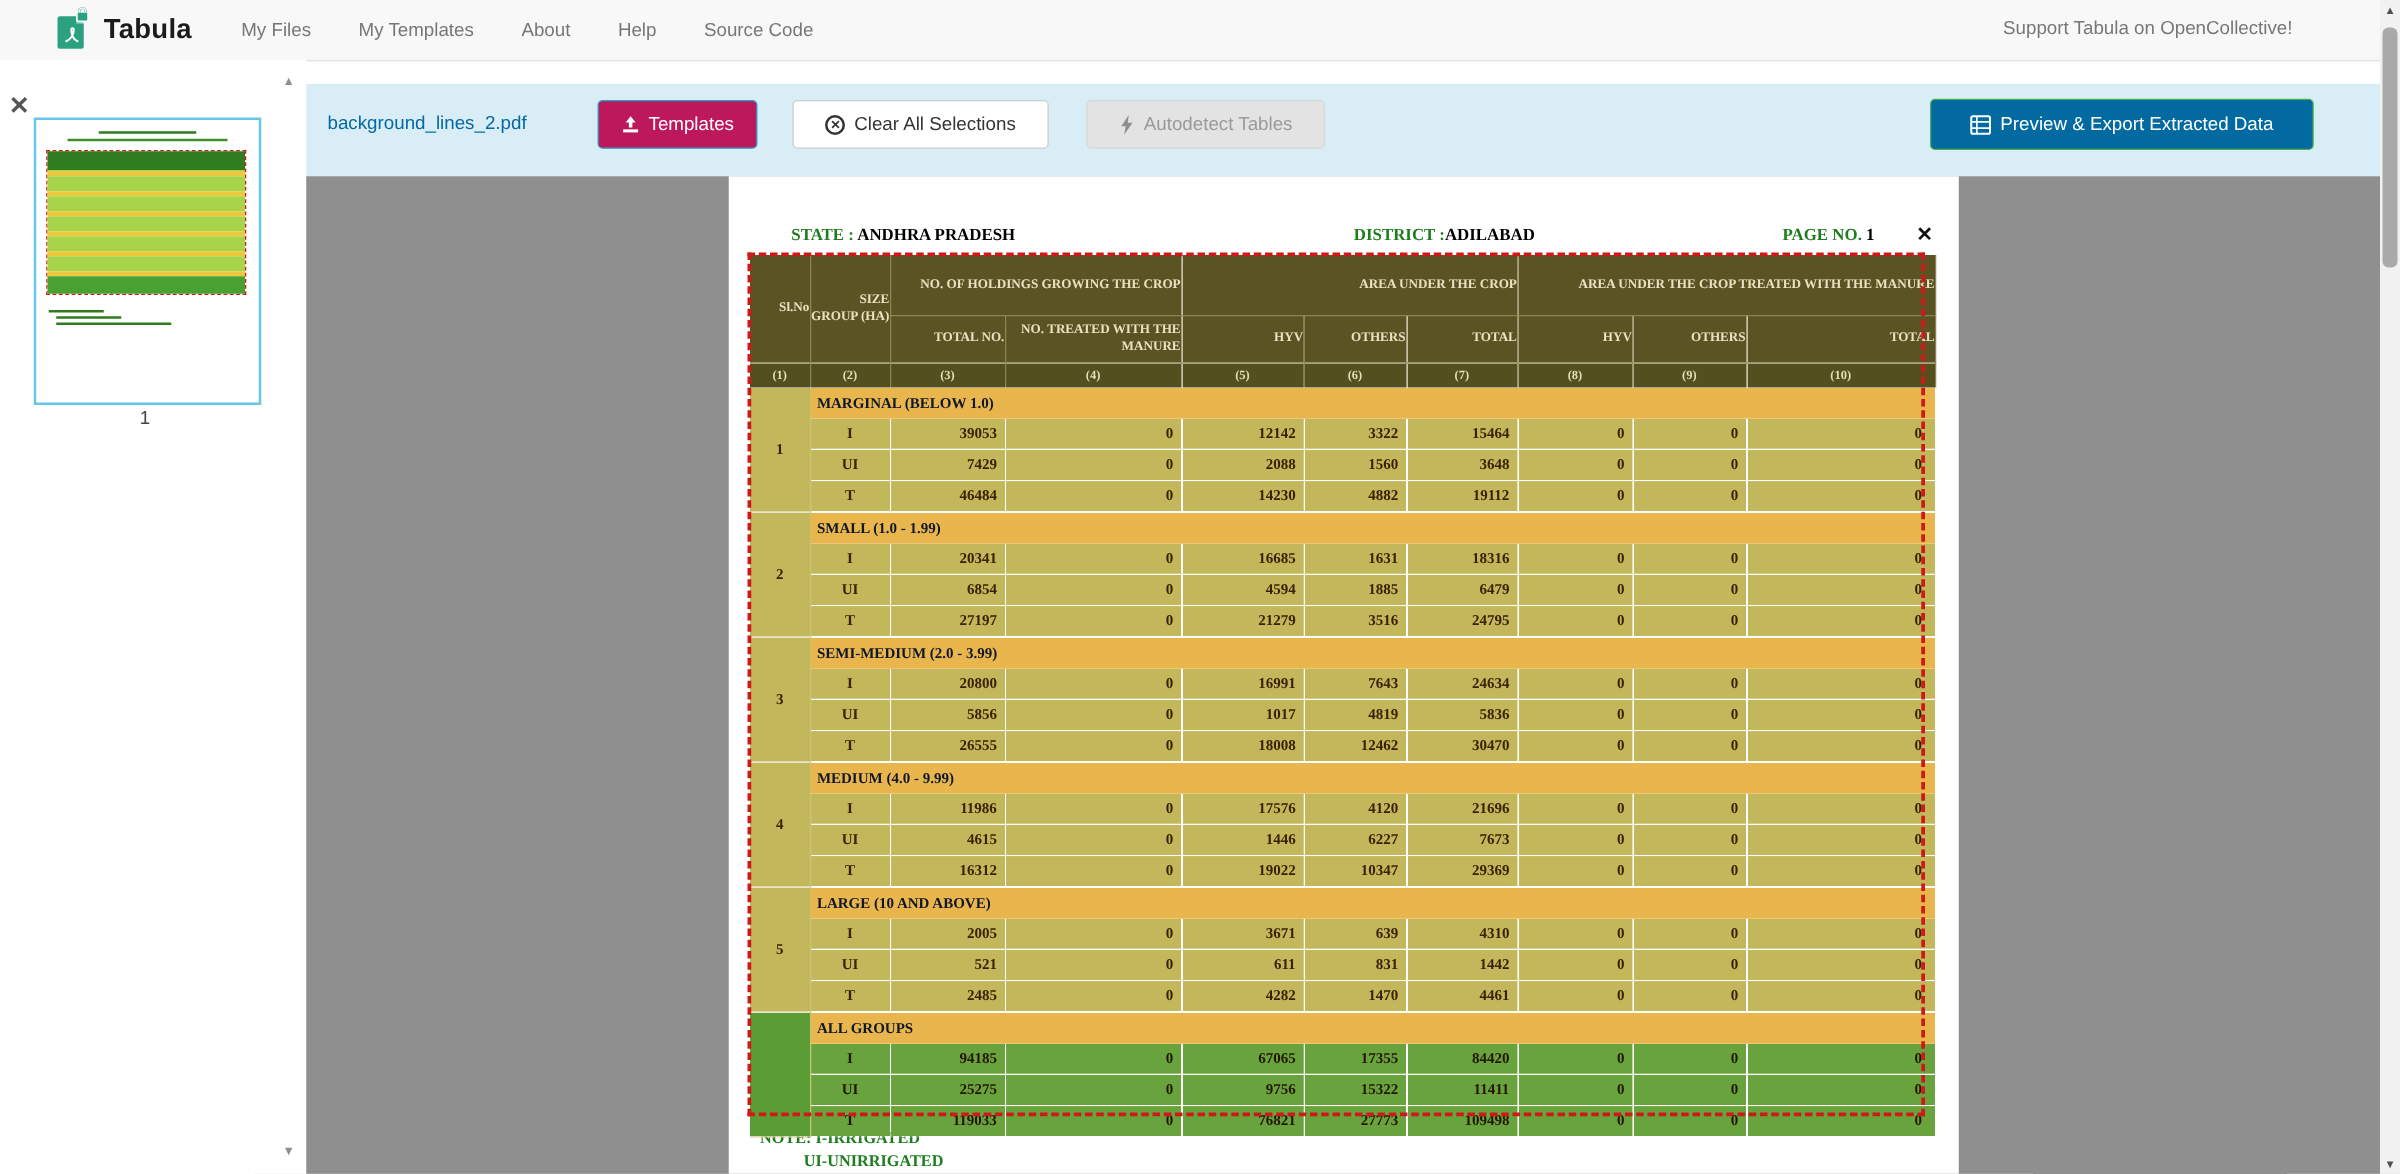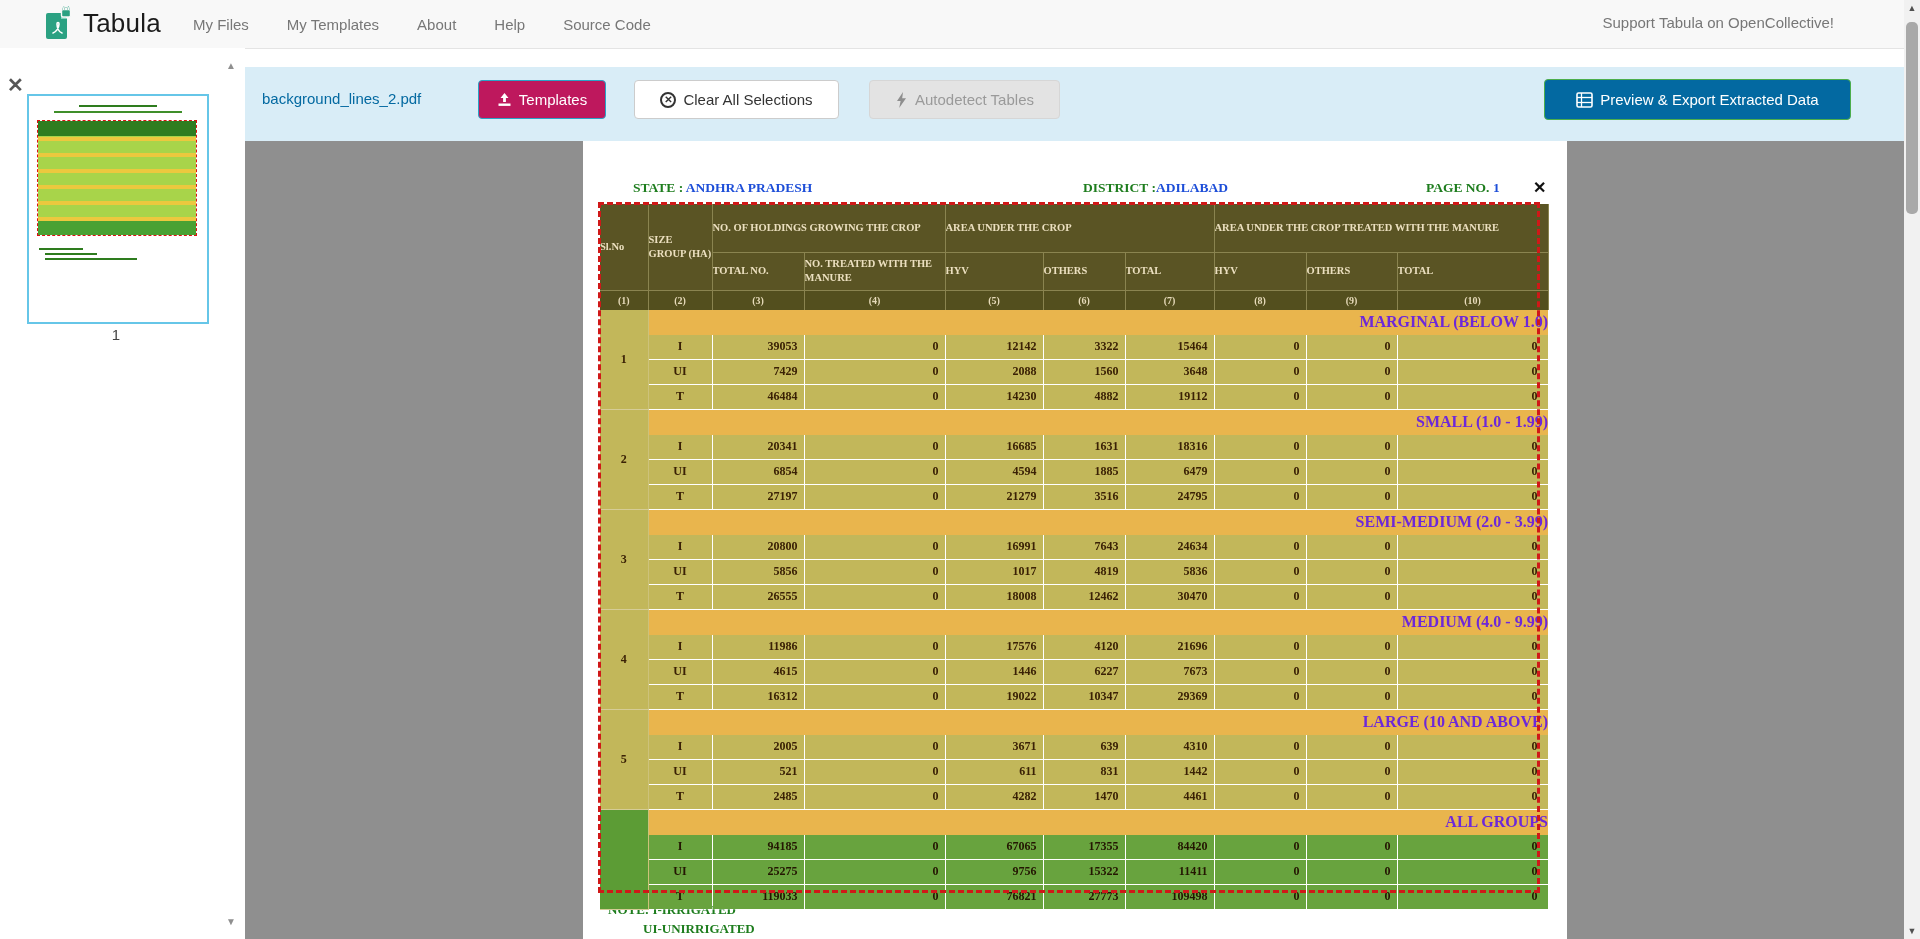--- a/index.html
+++ b/index.html
@@ -3,21 +3,21 @@
 <meta charset="utf-8">
 <style>
   html,body{margin:0;padding:0}
   body{width:1920px;height:939px;overflow:hidden;position:relative;background:#fff;
        font-family:"Liberation Sans",sans-serif;}
 
   
   .navbar{position:absolute;left:0;top:0;width:1920px;height:48px;background:#f8f8f8;
           border-bottom:1px solid #e4e4e4;}
   .brand{position:absolute;left:44px;top:6px;display:flex;align-items:center;gap:9px;cursor:pointer}
-  .brand-name{font-size:26px;font-weight:normal;color:#1b1b1b;letter-spacing:.2px}
+  .brand-name{font-size:22px;font-weight:bold;color:#1b1b1b;letter-spacing:.2px}
   .nav-links{position:absolute;left:193px;top:0;height:48px;display:flex;align-items:center;gap:38px}
   .nav-link{color:#777;font-size:15px;cursor:pointer;white-space:nowrap}
   .support{position:absolute;right:86px;top:14px;color:#777;font-size:15px;cursor:pointer}
 
   
   .sidebar{position:absolute;left:0;top:48px;width:245px;height:891px;background:#fff}
   .file-close{position:absolute;left:7px;top:27px;color:#555;font-size:20px;font-weight:bold;
               cursor:pointer;line-height:1}
   .thumb{position:absolute;left:27px;top:46px;width:178px;height:226px;border:2px solid #66c6e8;
          background:#fff;cursor:pointer}
@@ -53,42 +53,42 @@
   .circle-x{display:inline-flex;width:16px;height:16px;border:2px solid #333;border-radius:50%;
             align-items:center;justify-content:center;font-size:10px;font-weight:bold;color:#333;box-sizing:border-box}
 
   
   .canvas{position:absolute;left:245px;top:141px;width:1659px;height:798px;background:#8f8f8f}
   .page{position:absolute;left:338px;top:0;width:984px;height:798px;background:#fff;overflow:hidden}
   .doc-serif{font-family:"Liberation Serif",serif;font-weight:bold}
   .doc-title{position:absolute;left:0;top:4px;width:100%;text-align:center;font-size:13.5px;color:#1e7d1e}
   .meta{position:absolute;top:39px;font-size:13.5px;white-space:nowrap}
   .meta .lbl{color:#1e7d1e}
-  .meta .val{color:#1d4ed8}
+  .meta .val{color:#000000}
   .m-state{left:50px}
   .m-district{left:500px}
   .m-page{left:843px}
   .sel-close{position:absolute;left:950px;top:37px;font-size:16px;font-weight:bold;color:#111;
              cursor:pointer;font-family:"Liberation Sans",sans-serif}
   .selection{position:absolute;left:15px;top:61px;width:942px;height:691px;box-sizing:border-box;
              border:3px dashed #d01818;z-index:5;cursor:move}
   .note{position:absolute;font-size:13px;color:#1e7d1e}
   .note.n1{left:25px;top:761px}
   .note.n2{left:60px;top:780px}
 
   
   .pdf-table{position:absolute;left:17px;top:63px;width:948px;border-collapse:collapse;
              table-layout:fixed;z-index:1}
   .pdf-table th,.pdf-table td{padding:0;margin:0;overflow:hidden;font-family:"Liberation Serif",serif;
              font-weight:bold}
   .pdf-table thead th{background:#5a5424;color:#ece0c0;font-size:10.5px;line-height:1.3;
-             border-right:1px solid #8a8450;border-bottom:1px solid #8a8450;text-align:left}
+             border-right:1px solid #8a8450;border-bottom:1px solid #8a8450;text-align:right}
   .pdf-table tr.colnum td{background:#534f1e;color:#e7dbba;font-size:10px;height:19px;
              text-align:center;border-right:1px solid #8a8450}
-  td.band{background:#e9b54d;color:#6d28d9;font-size:16px;text-align:right;padding-left:5px;height:25px}
+  td.band{background:#e9b54d;color:#0f172a;font-size:12px;text-align:left;padding-left:5px;height:25px}
   td.sl{background:#c2b75a;color:#3a2105;text-align:center;font-size:12px;
         border-right:1px solid #cdc27a;border-bottom:1px solid #d5cc96}
   td.sl.sl-green{background:#5c9c35}
   tr.data-row td{background:#c2b75a;color:#3a2105;font-size:12px;height:24px;
         border-right:1px solid rgba(255,255,255,.22);border-bottom:1px solid rgba(255,255,255,.32)}
   tr.data-row td.rowtype{text-align:center}
   tr.data-row td.num{text-align:right;padding-right:6px}
   tr.data-row td.num:last-child{padding-right:10px}
   tr.data-row.green td{background:#68a33e;color:#241602}
 

